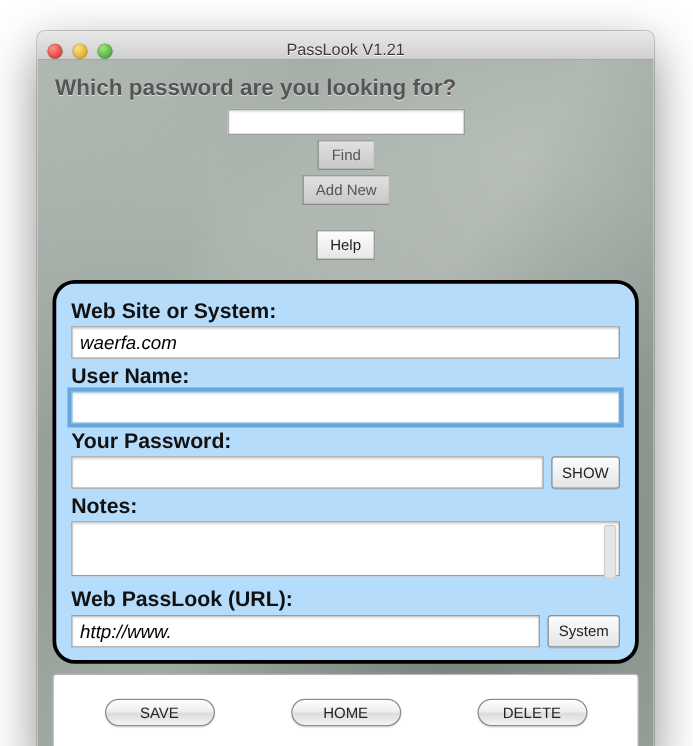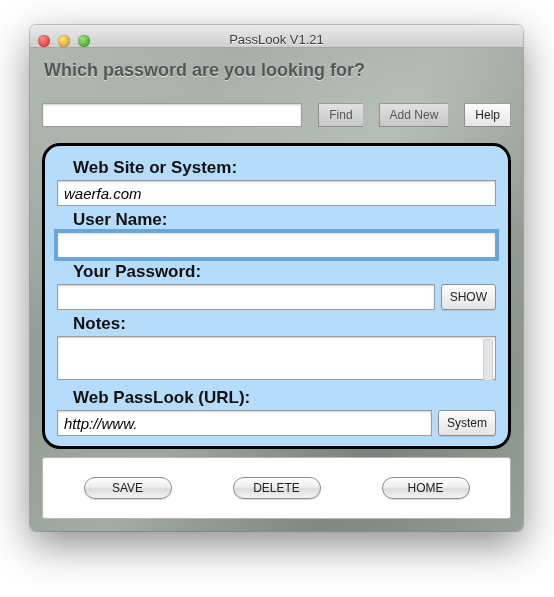--- a/index.html
+++ b/index.html
@@ -39,21 +39,21 @@
       radial-gradient(ellipse at 80% 15%, rgba(255,255,255,0.2) 0%, transparent 50%),
       linear-gradient(125deg,#a8b1aa 0%,#8f9a92 25%,#a4ada6 50%,#8a948d 75%,#9ea8a0 100%);
     padding:8px 12px 12px 12px;
     box-sizing:border-box;
   }
   .heading{
     font-size:18px;font-weight:bold;color:#555;
     text-shadow:0 1px 0 rgba(255,255,255,0.6);
     margin:4px 0 6px 2px;
   }
-  .searchrow{display:flex;align-items:flex-end;gap:16px;margin-bottom:16px;}
+  .searchrow{display:flex;align-items:center;gap:4px;margin-bottom:16px;flex-direction:column;}
   .searchbox{
     flex:1;height:24px;
     background:#fff;border:1px solid #9c9c9c;
     box-shadow:inset 0 1px 2px rgba(0,0,0,0.2);
     padding:2px 6px;font-size:13px;box-sizing:border-box;
   }
   .flatbtn{
     background:linear-gradient(#e1e1e1,#c8c8c8);
     border-left:1px solid #8f8f8f;
     border-top:1px solid #9c9c9c;border-bottom:1px solid #8a8a8a;border-right:none;
@@ -66,21 +66,21 @@
     color:#222;
     margin-top:16px;
   }
   
   .card{
     border:3px solid #000;border-radius:18px;
     background:#b5dcfb;
     padding:8px 12px 10px 12px;
   }
   .flabel{
-    font-size:17px;font-weight:bold;color:#111;margin:4px 0 2px 16px;
+    font-size:17px;font-weight:bold;color:#111;margin:4px 0 2px 0;
   }
   .textfield{
     width:100%;height:26px;box-sizing:border-box;
     border:1px solid #9c9c9c;background:#fff;
     box-shadow:inset 0 1px 2px rgba(0,0,0,0.2);
     padding:2px 6px;font-size:15px;font-family:inherit;font-style:italic;
   }
   .textfield.focused{
     outline:none;
     box-shadow:0 0 0 3px rgba(94,158,214,0.9), inset 0 1px 2px rgba(0,0,0,0.15);
@@ -175,19 +175,19 @@
         <div class="flabel">Web PassLook (URL):</div>
         <div class="row">
           <input class="textfield" type="text" value="http://www." style="">
           <div class="sidebtn">System</div>
         </div>
 
       </div>
 
       <div class="actionbar">
         <button class="aqua">SAVE</button>
+        <button class="aqua">HOME</button>
         <button class="aqua">DELETE</button>
-        <button class="aqua">HOME</button>
       </div>
 
     </div>
   </div>
 </div>
 
 </body></html>

